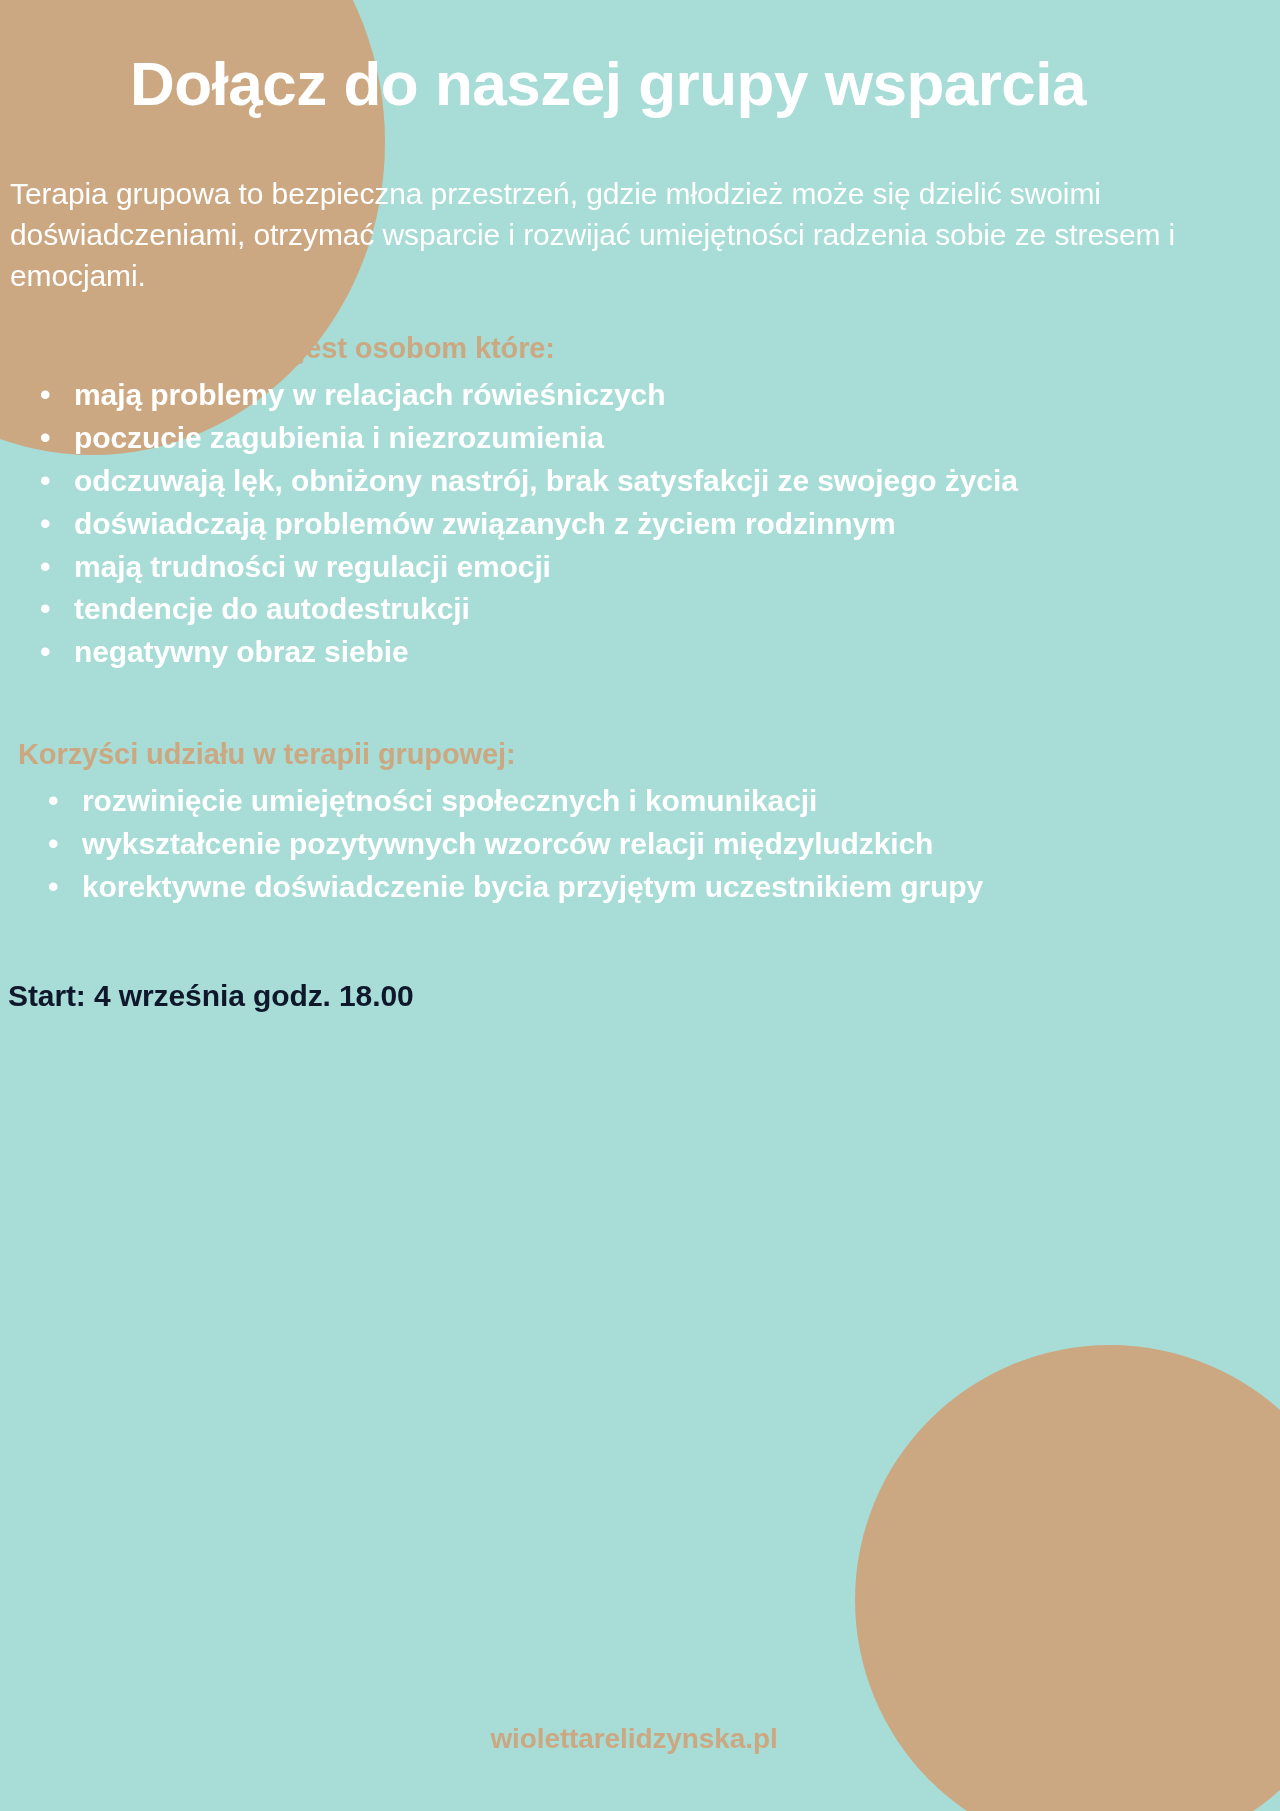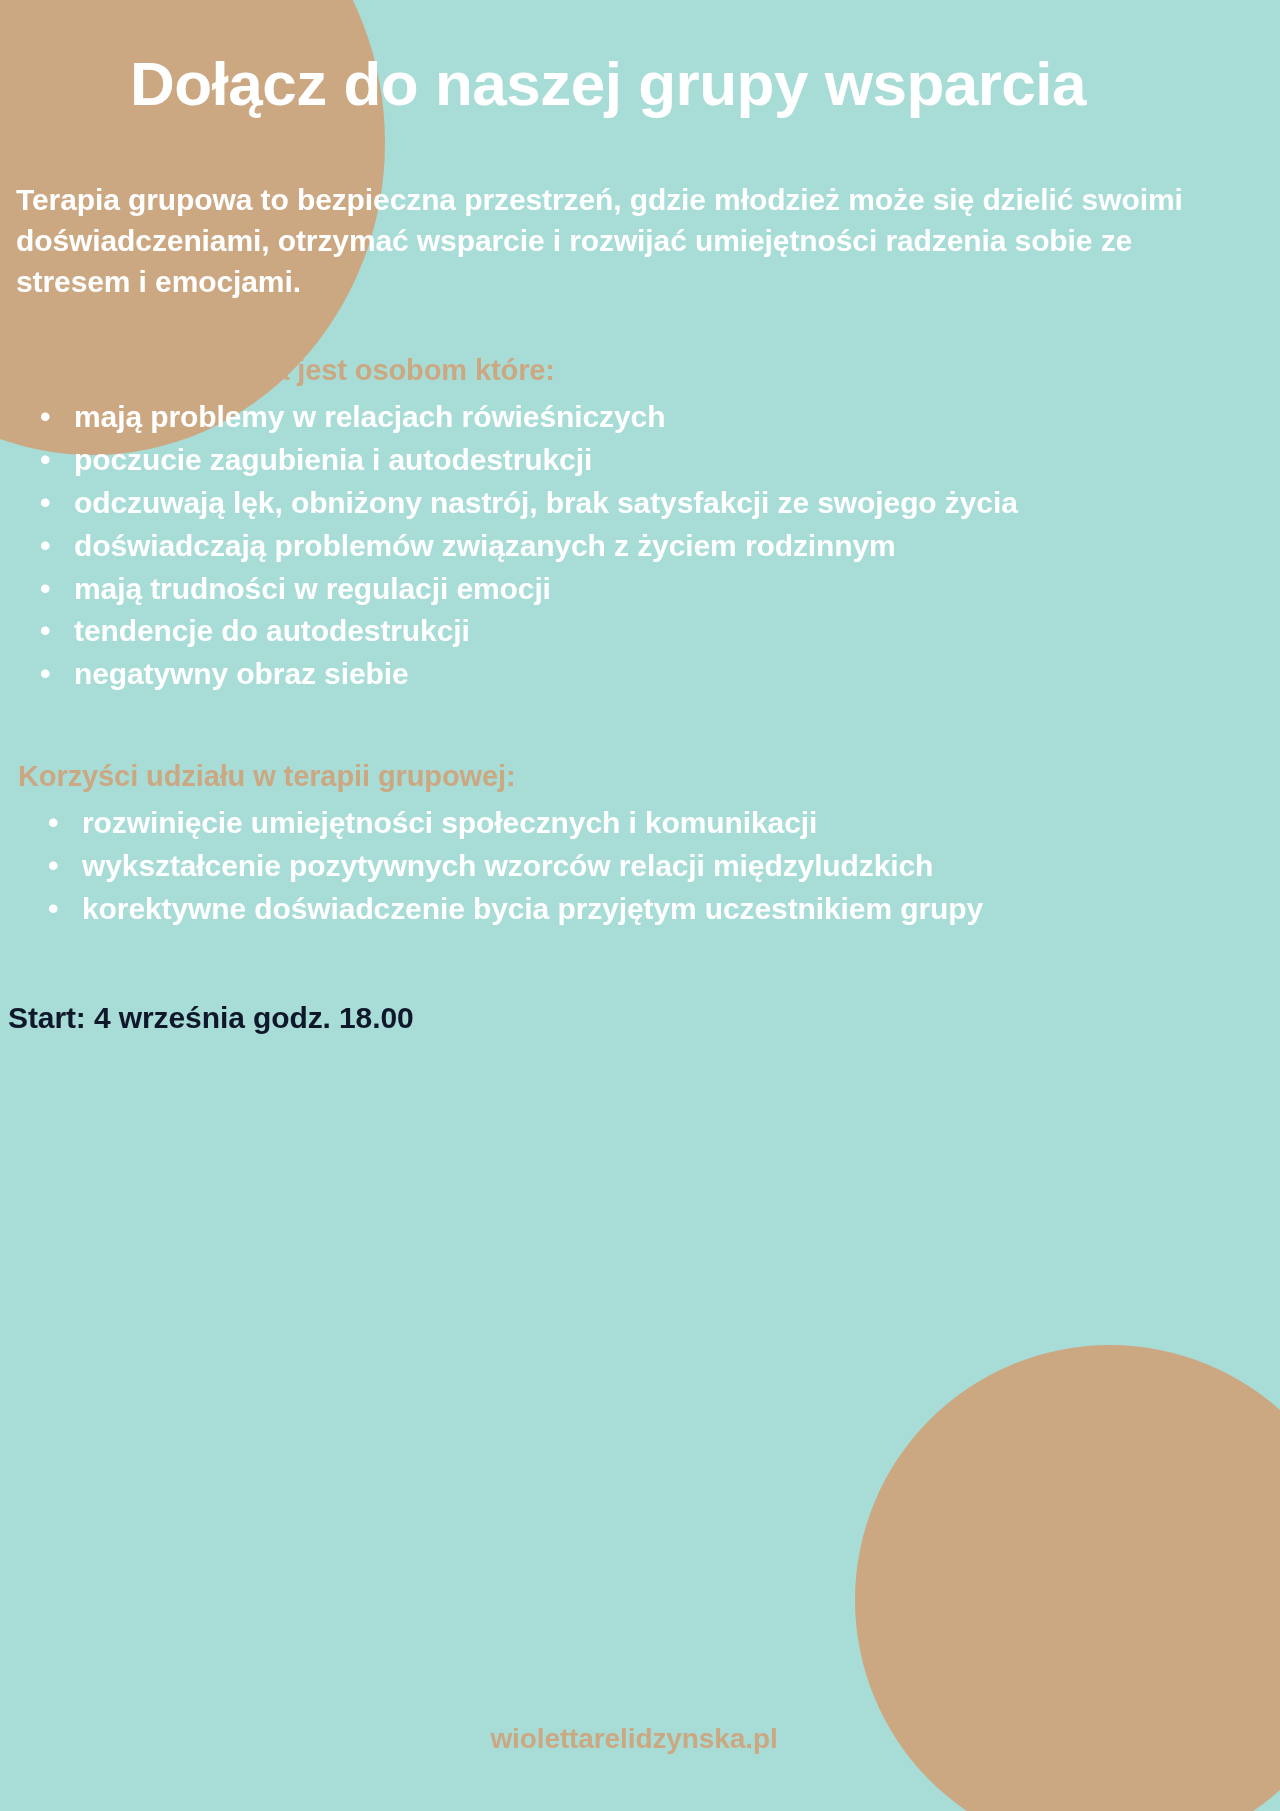--- a/index.html
+++ b/index.html
@@ -54,33 +54,33 @@
     padding: 48px 110px 0 46px;
     text-align: center;
     color: #ffffff;
     font-size: 62px;
     font-weight: bold;
     line-height: 1.16;
     letter-spacing: -0.5px;
   }
 
   .intro {
-    margin: 8px;
+    margin: 2px;
     padding: 52px 18px 0 8px;
     color: #ffffff;
     font-size: 30px;
-    font-weight: bold;
+    font-weight: normal;
     line-height: 1.36;
     letter-spacing: -0.1px;
   }
 
   .section {
     padding: 0 8px;
   }
-  .section-gap-1 { margin-top: 50px; }
+  .section-gap-1 { margin-top: 34px; }
   .section-gap-2 { margin-top: 62px; }
 
   .section-heading {
     margin: 0;
     color: #cca882;
     font-size: 29px;
     font-weight: bold;
     line-height: 1.3;
     letter-spacing: -0.1px;
   }
@@ -145,21 +145,21 @@
   <div class="content">
 
     <h1 class="title">Dołącz do naszej grupy wsparcia</h1>
 
     <p class="intro">Terapia grupowa to bezpieczna przestrzeń, gdzie młodzież może się dzielić swoimi doświadczeniami, otrzymać wsparcie i rozwijać umiejętności radzenia sobie ze stresem i emocjami.</p>
 
     <div class="section section-gap-1">
       <h2 class="section-heading">Terapia dedykowana jest osobom które:</h2>
       <ul class="bullets">
         <li>mają problemy w relacjach rówieśniczych</li>
-        <li>poczucie zagubienia i autodestrukcji</li>
+        <li>poczucie zagubienia i niezrozumienia</li>
         <li>odczuwają lęk, obniżony nastrój, brak satysfakcji ze swojego życia</li>
         <li>doświadczają problemów związanych z życiem rodzinnym</li>
         <li>mają trudności w regulacji emocji</li>
         <li>tendencje do autodestrukcji</li>
         <li>negatywny obraz siebie</li>
       </ul>
     </div>
 
     <div class="section section-gap-2">
       <h2 class="section-heading indented">Korzyści udziału w terapii grupowej:</h2>

